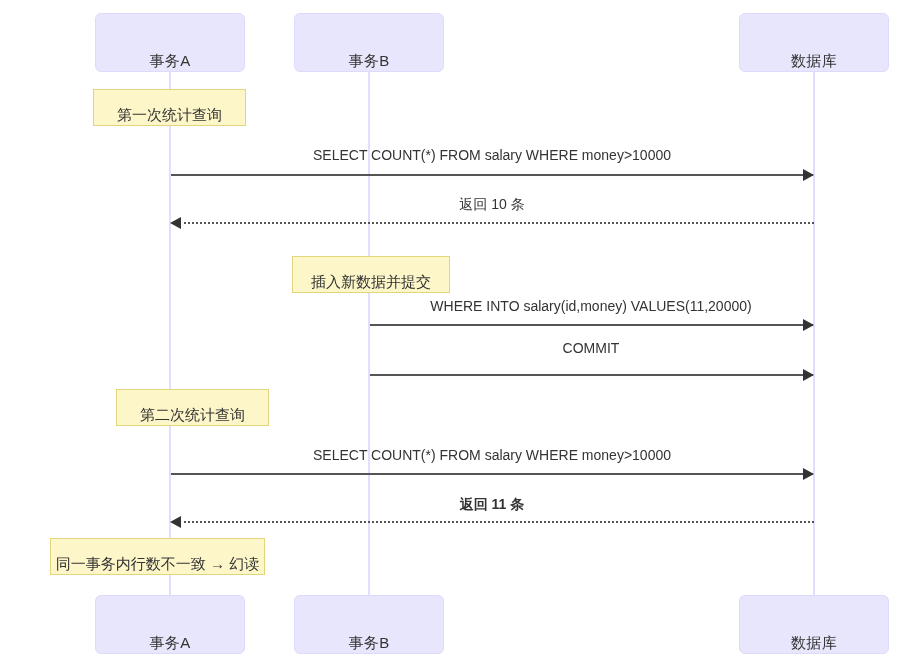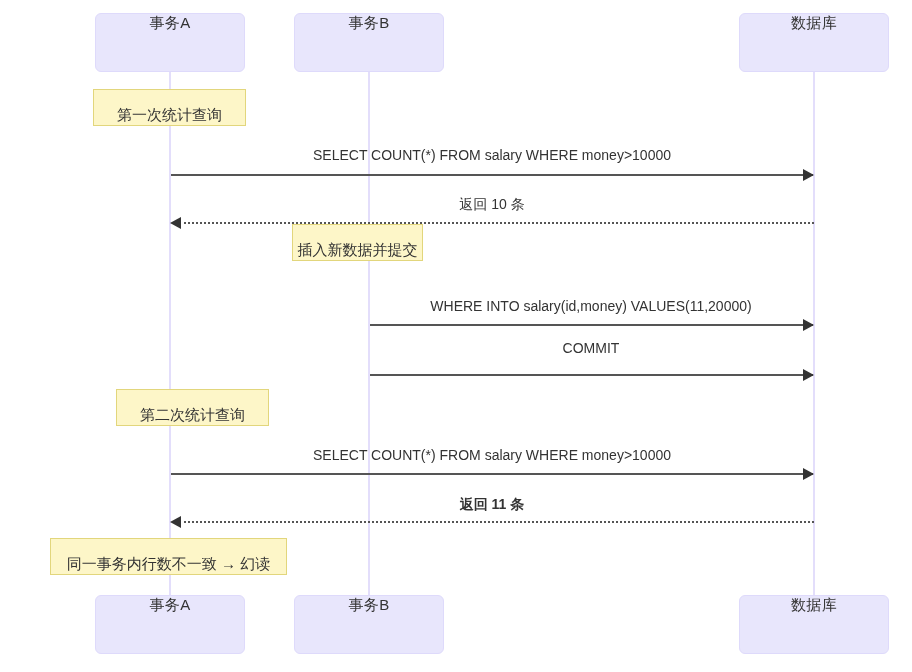--- a/index.html
+++ b/index.html
@@ -27,21 +27,21 @@
   }
 
   
   .participant {
     position: absolute;
     box-sizing: border-box;
     background: #E8E6FC;
     border: 1px solid #DEDAFB;
     border-radius: 6px;
     display: flex;
-    align-items: flex-start;
+    align-items: flex-end;
     justify-content: center;
     font-size: 15px;
     color: #333333;
     letter-spacing: .3px;
   }
 
   
   .note {
     position: absolute;
     box-sizing: border-box;
@@ -115,21 +115,21 @@
   </div>
   <div class="msg-line" style="left:171px; top:174px; width:642px;"></div>
   <div class="arrowhead right" style="left:803px; top:169px;"></div>
 
   <div class="msg-label" style="left:492px; top:196px;">
     <span>返回 10 条</span>
   </div>
   <div class="msg-line dotted" style="left:179px; top:222px; width:635px;"></div>
   <div class="arrowhead left" style="left:170px; top:217px;"></div>
 
-  <div class="note" style="left:292px; top:224px; width:131px; height:37px;">
+  <div class="note" style="left:292px; top:256px; width:158px; height:37px;">
     <span>插入新数据并提交</span>
   </div>
 
   <div class="msg-label" style="left:591px; top:298px;">
     <span>WHERE INTO salary(id,money) VALUES(11,20000)</span>
   </div>
   <div class="msg-line" style="left:370px; top:324px; width:443px;"></div>
   <div class="arrowhead right" style="left:803px; top:319px;"></div>
 
   <div class="msg-label" style="left:591px; top:340px;">
@@ -147,21 +147,21 @@
   </div>
   <div class="msg-line" style="left:171px; top:473px; width:642px;"></div>
   <div class="arrowhead right" style="left:803px; top:468px;"></div>
 
   <div class="msg-label" style="left:492px; top:496px;font-weight:bold;">
     <span>返回 11 条</span>
   </div>
   <div class="msg-line dotted" style="left:179px; top:521px; width:635px;"></div>
   <div class="arrowhead left" style="left:170px; top:516px;"></div>
 
-  <div class="note" style="left:50px; top:538px; width:237px; height:37px;">
+  <div class="note" style="left:50px; top:538px; width:215px; height:37px;">
     <span>同一事务内行数不一致 → 幻读</span>
   </div>
 
   <div class="participant" style="left:95px; top:595px; width:150px; height:59px;">
     <span>事务A</span>
   </div>
   <div class="participant" style="left:294px; top:595px; width:150px; height:59px;">
     <span>事务B</span>
   </div>
   <div class="participant" style="left:739px; top:595px; width:150px; height:59px;">

